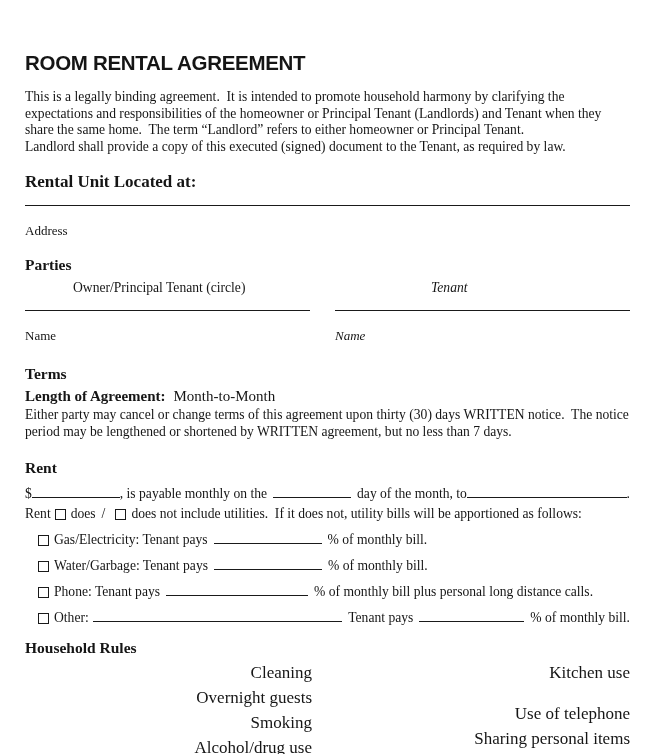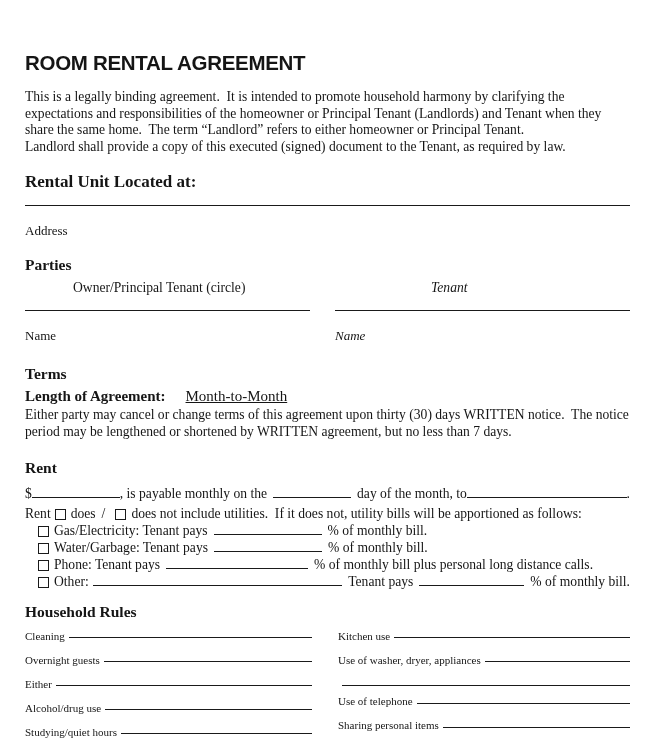--- a/index.html
+++ b/index.html
@@ -52,21 +52,21 @@
   }
 
   .cols { display: flex; }
   .col-left { width: 310px; }
   .col-right { flex: 1; font-style: italic; }
   .party-label { font-size: 13.6px; line-height: 17px; margin-top: 4px; margin-left: 48px; }
   .name-rule { border-top: 1.2px solid #1a1a1a; margin-top: 14px; height: 0; }
   .name-rule.left { width: 285px; }
   .len-line { margin-top: 2px; font-size: 15px; line-height: 20px; }
   .len-line .bold { font-weight: bold; }
-  .len-line .val { margin-left: 20px; text-decoration: underline; }
+  .len-line .val { margin-left: 8px; }
 
   .flex-line {
     display: flex;
     align-items: baseline;
     font-size: 13.6px;
     line-height: 17px;
     white-space: pre;
   }
   .blank {
     display: inline-block;
@@ -83,36 +83,37 @@
     height: 11px;
     border: 1.2px solid #1a1a1a;
     background: #fff;
     margin: 0 5px 0 4px;
     align-self: center;
     position: relative;
     top: 1px;
     flex: none;
     cursor: pointer;
   }
-  .check-row { padding-left: 13px; }
+  .check-row { margin-top: 9px; padding-left: 13px; }
   .check-row .checkbox { margin-left: 0; }
   .util-line { margin-top: 3px; }
   .rent-line1 { margin-top: 7px; }
 
   .hr-section { margin-top: 12px; }
   .hr-cols { display: flex; margin-top: 6px; }
   .hr-col-left { width: 287px; margin-right: 26px; }
   .hr-col-right { flex: 1; }
   .hr-row {
     display: flex;
-    align-items: flex-start;
-    font-size: 11px;
+    align-items: flex-end;
+    font-size: 17px;
     line-height: 17px;
     margin-bottom: 7px;
     white-space: pre;
+    flex-direction: column;
   }
   .hr-row .blank { flex: 1; margin-left: 4px; }
 
   .mt16 { margin-top: 16px; }
   .mt18 { margin-top: 18px; }
   .mt20 { margin-top: 20px; }
   .mt1  { margin-top: 1px; }
 </style>
 </head>
 <body>
@@ -179,35 +180,35 @@
     <h2 class="h-sec">Household Rules</h2>
     <div class="hr-cols">
       <div class="hr-col-left">
         <div class="hr-row">
           <span>Cleaning</span><span class="blank"></span>
         </div>
         <div class="hr-row">
           <span>Overnight guests</span><span class="blank"></span>
         </div>
         <div class="hr-row">
-          <span>Either</span><span class="blank"></span>
+          <span>Smoking</span><span class="blank"></span>
         </div>
         <div class="hr-row">
           <span>Alcohol/drug use</span><span class="blank"></span>
         </div>
         <div class="hr-row">
           <span>Studying/quiet hours</span><span class="blank"></span>
         </div>
       </div>
       <div class="hr-col-right">
         <div class="hr-row">
           <span>Kitchen use</span><span class="blank"></span>
         </div>
         <div class="hr-row">
-          <span>Use of washer, dryer, appliances</span><span class="blank"></span>
+          <span class="blank"></span>
         </div>
         <div class="hr-row">
           <span class="blank"></span>
         </div>
         <div class="hr-row">
           <span>Use of telephone</span><span class="blank"></span>
         </div>
         <div class="hr-row">
           <span>Sharing personal items</span><span class="blank"></span>
         </div>

